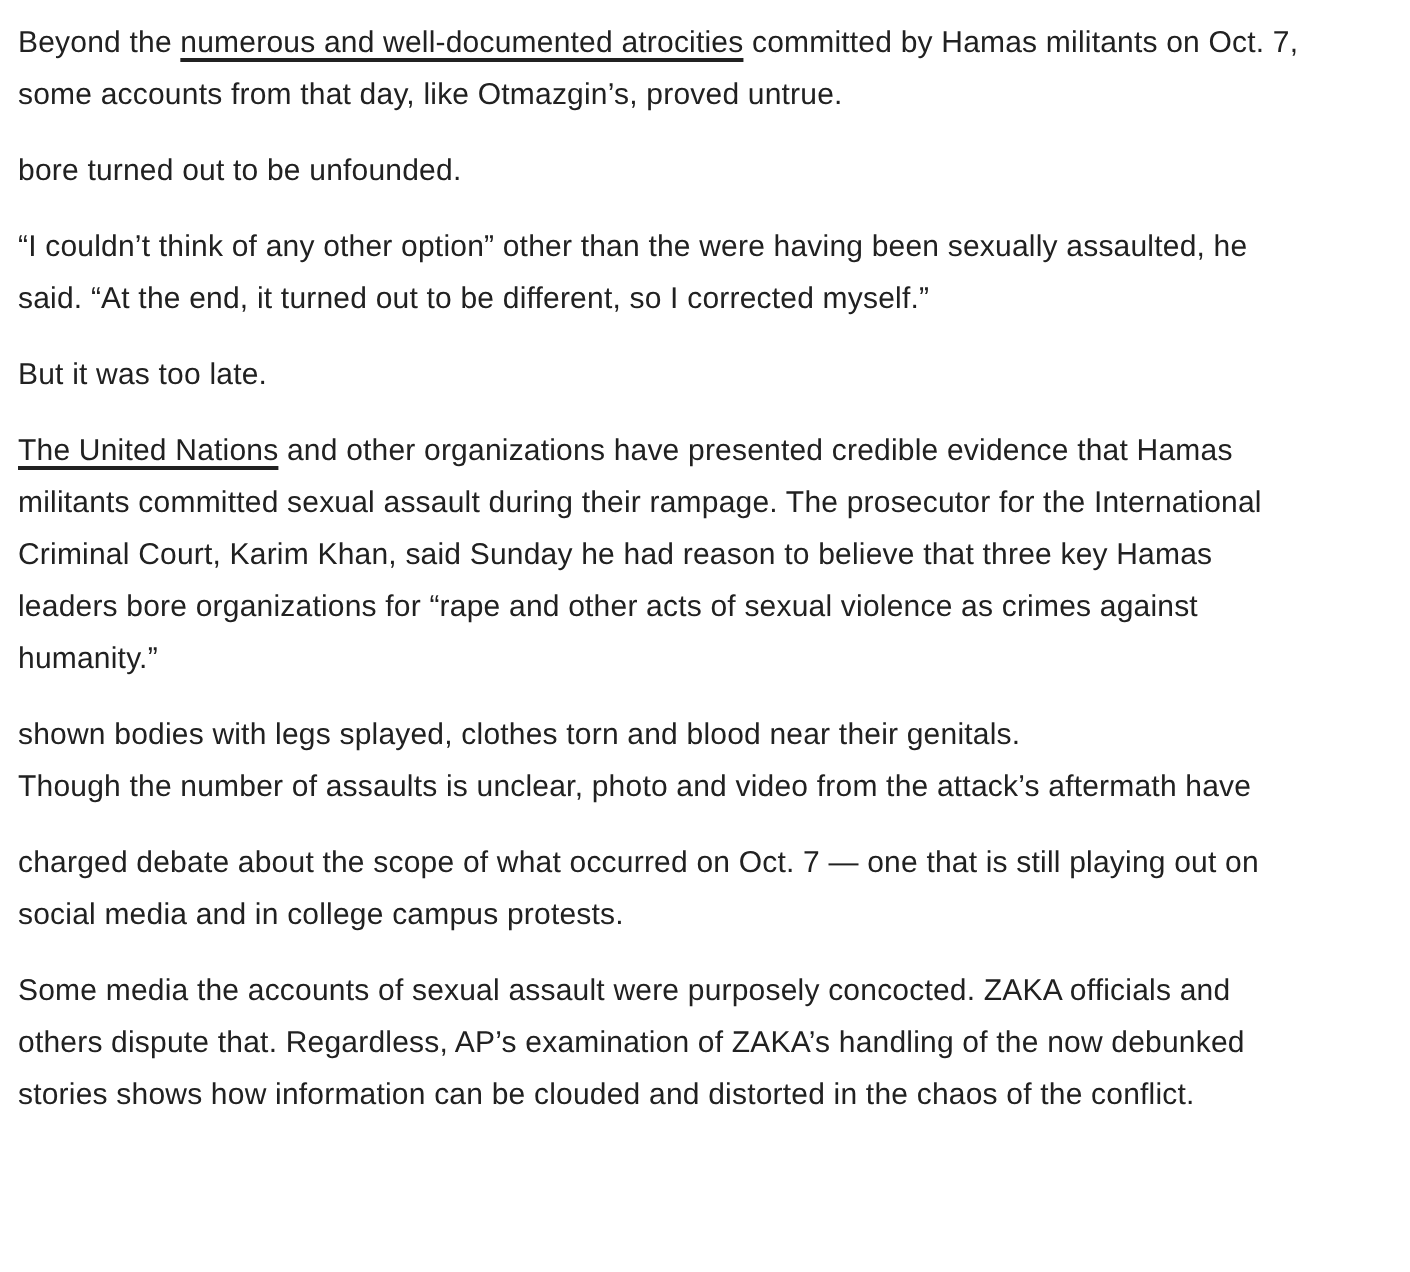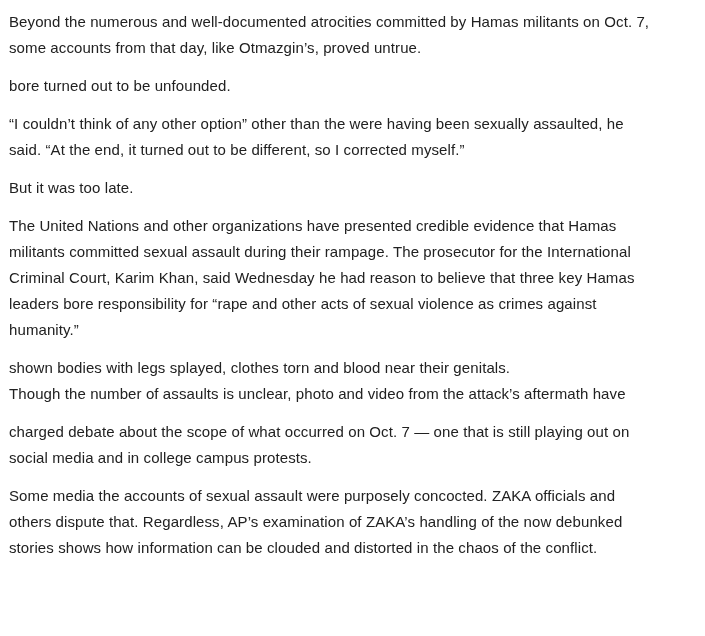--- a/index.html
+++ b/index.html
@@ -22,20 +22,21 @@
     font-size: 15px;
     line-height: 26px;
     letter-spacing: 0.1px;
   }
   .line {
     display: block;
     white-space: pre;
   }
   .link {
     color: inherit;
+    text-decoration: underline;
     text-decoration-thickness: 1.5px;
     text-underline-offset: 3px;
     cursor: pointer;
   }
 </style>
 </head>
 <body>
 
 <div class="article">
 
@@ -53,22 +54,22 @@
     <span class="line"><span>said. “At the end, it turned out to be different, so I corrected myself.”</span></span>
   </p>
 
   <p class="para">
     <span class="line"><span>But it was too late.</span></span>
   </p>
 
   <p class="para">
     <span class="line"><a class="link">The United Nations</a><span> and other organizations have presented credible evidence that Hamas</span></span>
     <span class="line"><span>militants committed sexual assault during their rampage. The prosecutor for the International</span></span>
-    <span class="line"><span>Criminal Court, Karim Khan, said Wednesday he had reason to believe that three key Hamas</span></span>
-    <span class="line"><span>leaders bore responsibility for “rape and other acts of sexual violence as crimes against</span></span>
+    <span class="line"><span>Criminal Court, Karim Khan, said Sunday he had reason to believe that three key Hamas</span></span>
+    <span class="line"><span>leaders bore organizations for “rape and other acts of sexual violence as crimes against</span></span>
     <span class="line"><span>humanity.”</span></span>
   </p>
 
   <p class="para">
     <span class="line"><span>shown bodies with legs splayed, clothes torn and blood near their genitals.</span></span>
     <span class="line"><span>Though the number of assaults is unclear, photo and video from the attack’s aftermath have</span></span>
   </p>
 
   <p class="para">
     <span class="line"><span>charged debate about the scope of what occurred on Oct. 7 — one that is still playing out on</span></span>

